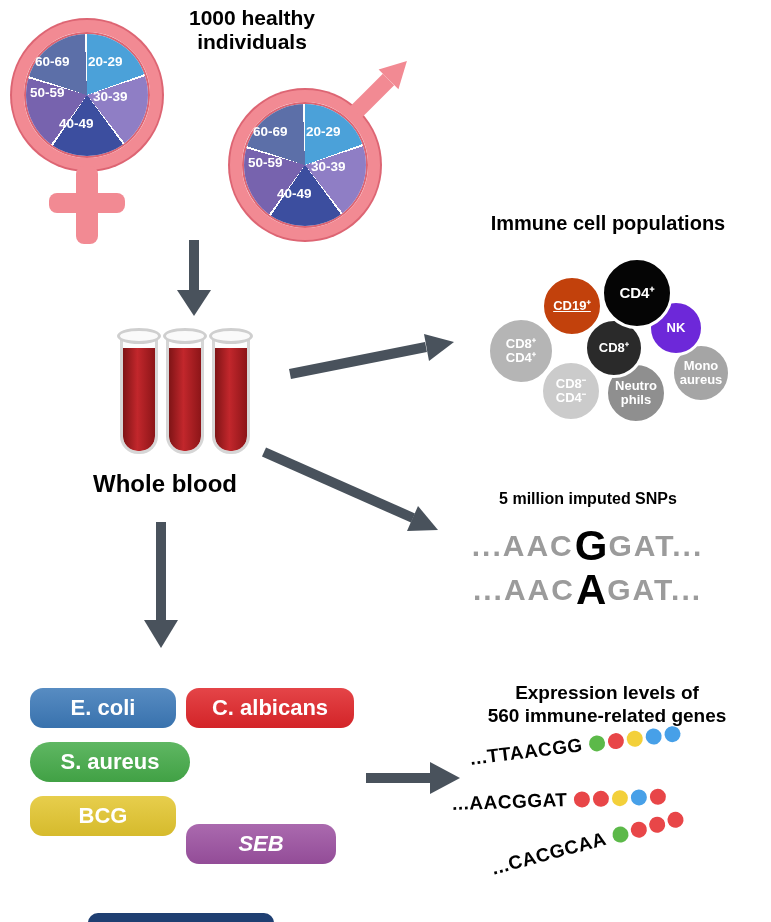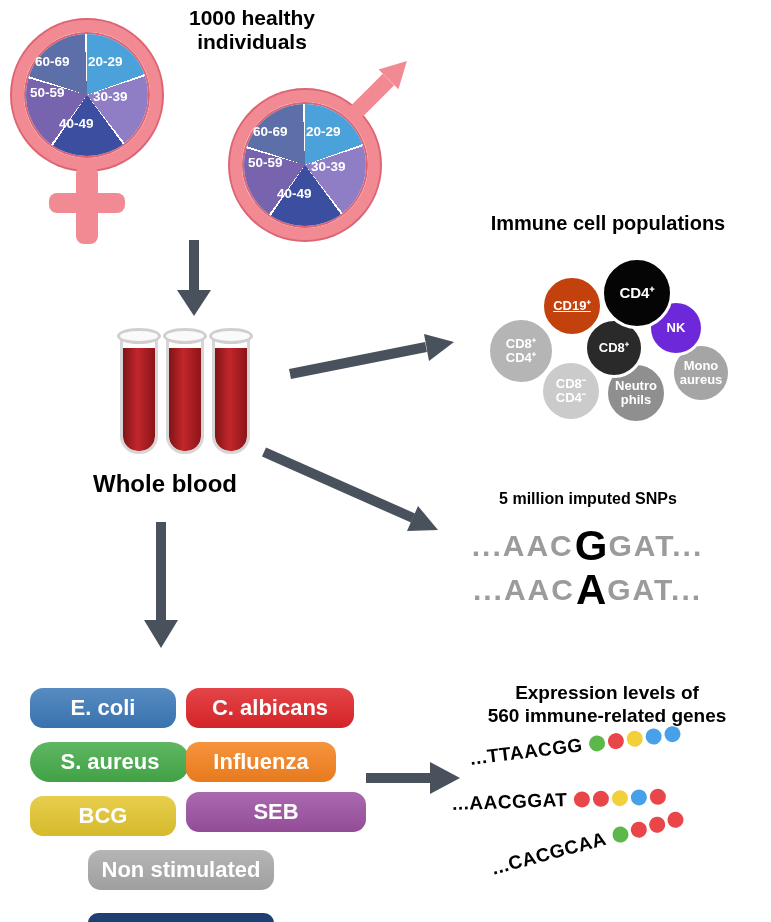--- a/index.html
+++ b/index.html
@@ -84,21 +84,21 @@
 
   
   .stim { position: absolute; height: 40px; border-radius: 13px; color: #fff; font-weight: bold;
     font-size: 22px; text-align: center; line-height: 40px;
     background-image: linear-gradient(rgba(255,255,255,.14), rgba(0,0,0,.06)); }
   .stim-ecoli   { left: 30px;  top: 688px; width: 146px; }
   .stim-calb    { left: 186px; top: 688px; width: 168px; }
   .stim-saur    { left: 30px;  top: 742px; width: 160px; border-radius: 20px; }
   .stim-flu     { left: 186px; top: 742px; width: 150px; }
   .stim-bcg     { left: 30px;  top: 796px; width: 146px; }
-  .stim-seb     { left: 186px; top: 792px; width: 180px; }
+  .stim-seb     { left: 186px; top: 824px; width: 150px; font-style: italic; }
   .stim-nonstim { left: 88px;  top: 850px; width: 186px; }
   .cropped-bar { position: absolute; left: 88px; top: 913px; width: 186px; height: 12px;
     border-radius: 10px 10px 0 0; }
 
   
   .expr-row { position: absolute; display: flex; align-items: center; gap: 3px;
     transform-origin: left center; }
   .expr-row-1 { left: 470px; top: 748px; transform: rotate(-7deg); }
   .expr-row-2 { left: 452px; top: 793px; transform: rotate(-2deg); }
   .expr-row-3 { left: 492px; top: 858px; transform: rotate(-15deg); }
@@ -207,24 +207,22 @@
   </div>
   <div class="snp-line snp-line-2">
     <span class="snp-gray">...AAC</span>
       <span class="snp-var">A</span>
       <span class="snp-gray">GAT...</span>
   </div>
 
   <div class="stim stim-ecoli" style="background-color: rgb(60, 121, 184);">E. coli</div>
   <div class="stim stim-calb" style="background-color: rgb(224, 38, 42);">C. albicans</div>
   <div class="stim stim-saur" style="background-color: rgb(69, 171, 73);">S. aureus</div>
-  <div class="stim stim-flu" style="background-color: rgb(245, 130, 31);">Influenza</div>
   <div class="stim stim-bcg" style="background-color: rgb(227, 198, 47);">BCG</div>
   <div class="stim stim-seb" style="background-color: rgb(156, 81, 161);">SEB</div>
-  <div class="stim stim-nonstim" style="background-color: rgb(169, 169, 169);">Non stimulated</div>
   <div class="cropped-bar" style="background-color: rgb(31, 63, 114);"></div>
 
   <svg class="arrow" style="left:366px; top:758px;" width="96" height="40">
     <line class="arrow-line" x1="0" y1="20" x2="66" y2="20"></line>
     <polygon class="arrow-head" points="64,4 64,36 94,20"></polygon>
   </svg>
 
   <div class="h-title expr-title">
     <div>Expression levels of</div>
     <div>560 immune-related genes</div>

